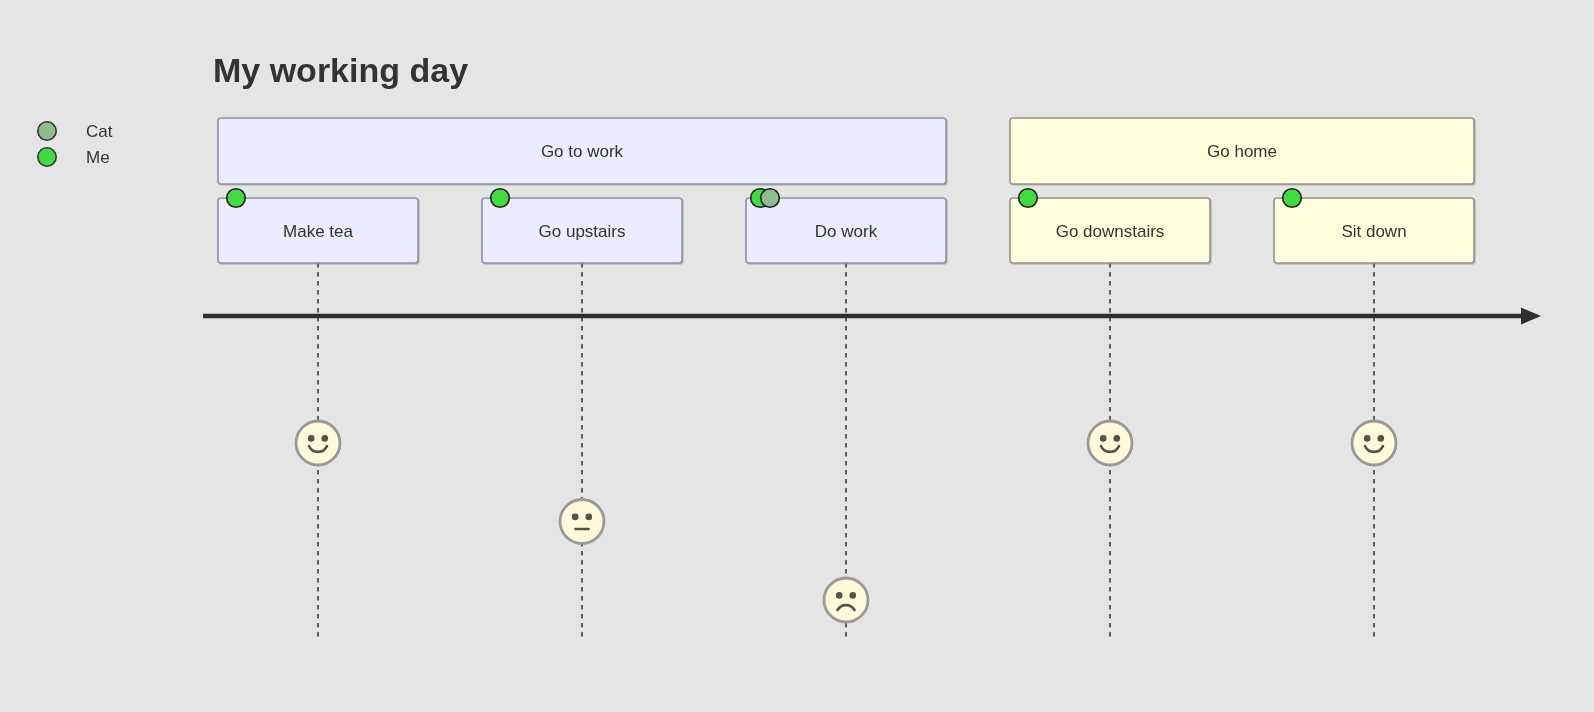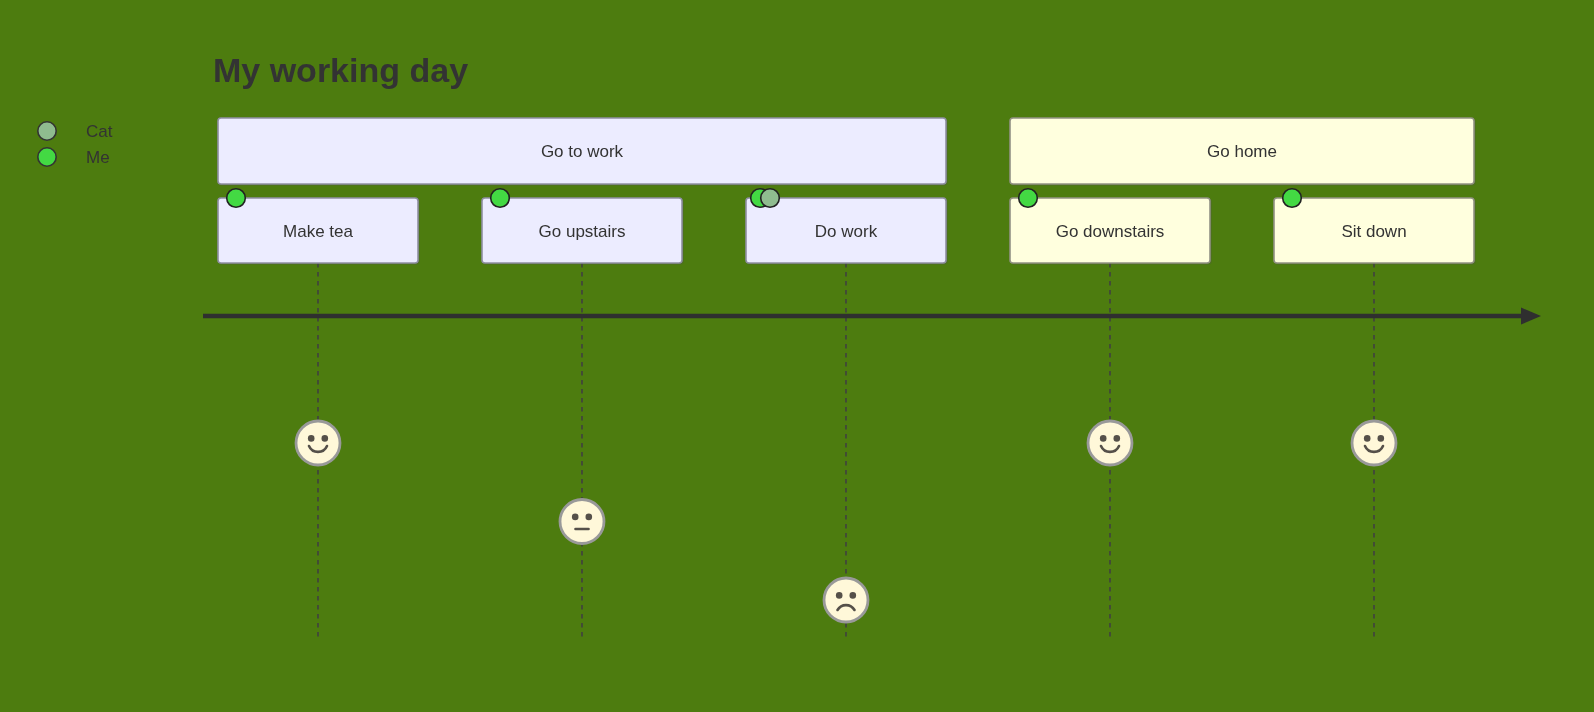--- a/index.html
+++ b/index.html
@@ -1,17 +1,17 @@
 <!DOCTYPE html>
 <html><head>
 <meta charset="utf-8">
 <style>
   html,body{margin:0;padding:0;background:#ffffff;}
   .canvas{
-    position:relative;width:1594px;height:712px;background:#4d7c0f;overflow:hidden;
+    position:relative;width:1594px;height:712px;background:#e5e5e5;overflow:hidden;
     font-family:"Liberation Sans","DejaVu Sans",sans-serif;
   }
   svg{display:block;}
   text{font-family:"Liberation Sans","DejaVu Sans",sans-serif;fill:#333333;}
   .title-text{font-size:34px;font-weight:bold;fill:#333333;}
   .label-text{font-size:17px;}
   .legend-text{font-size:17px;}
   .box{stroke-width:1.6;filter:drop-shadow(1px 1.5px 0.6px rgba(80,80,80,0.28));}
   .actor-dot{stroke:#222222;stroke-width:1.6;}
   .dashline{stroke:#404040;stroke-width:1.6;stroke-dasharray:4.5 4.5;fill:none;}

